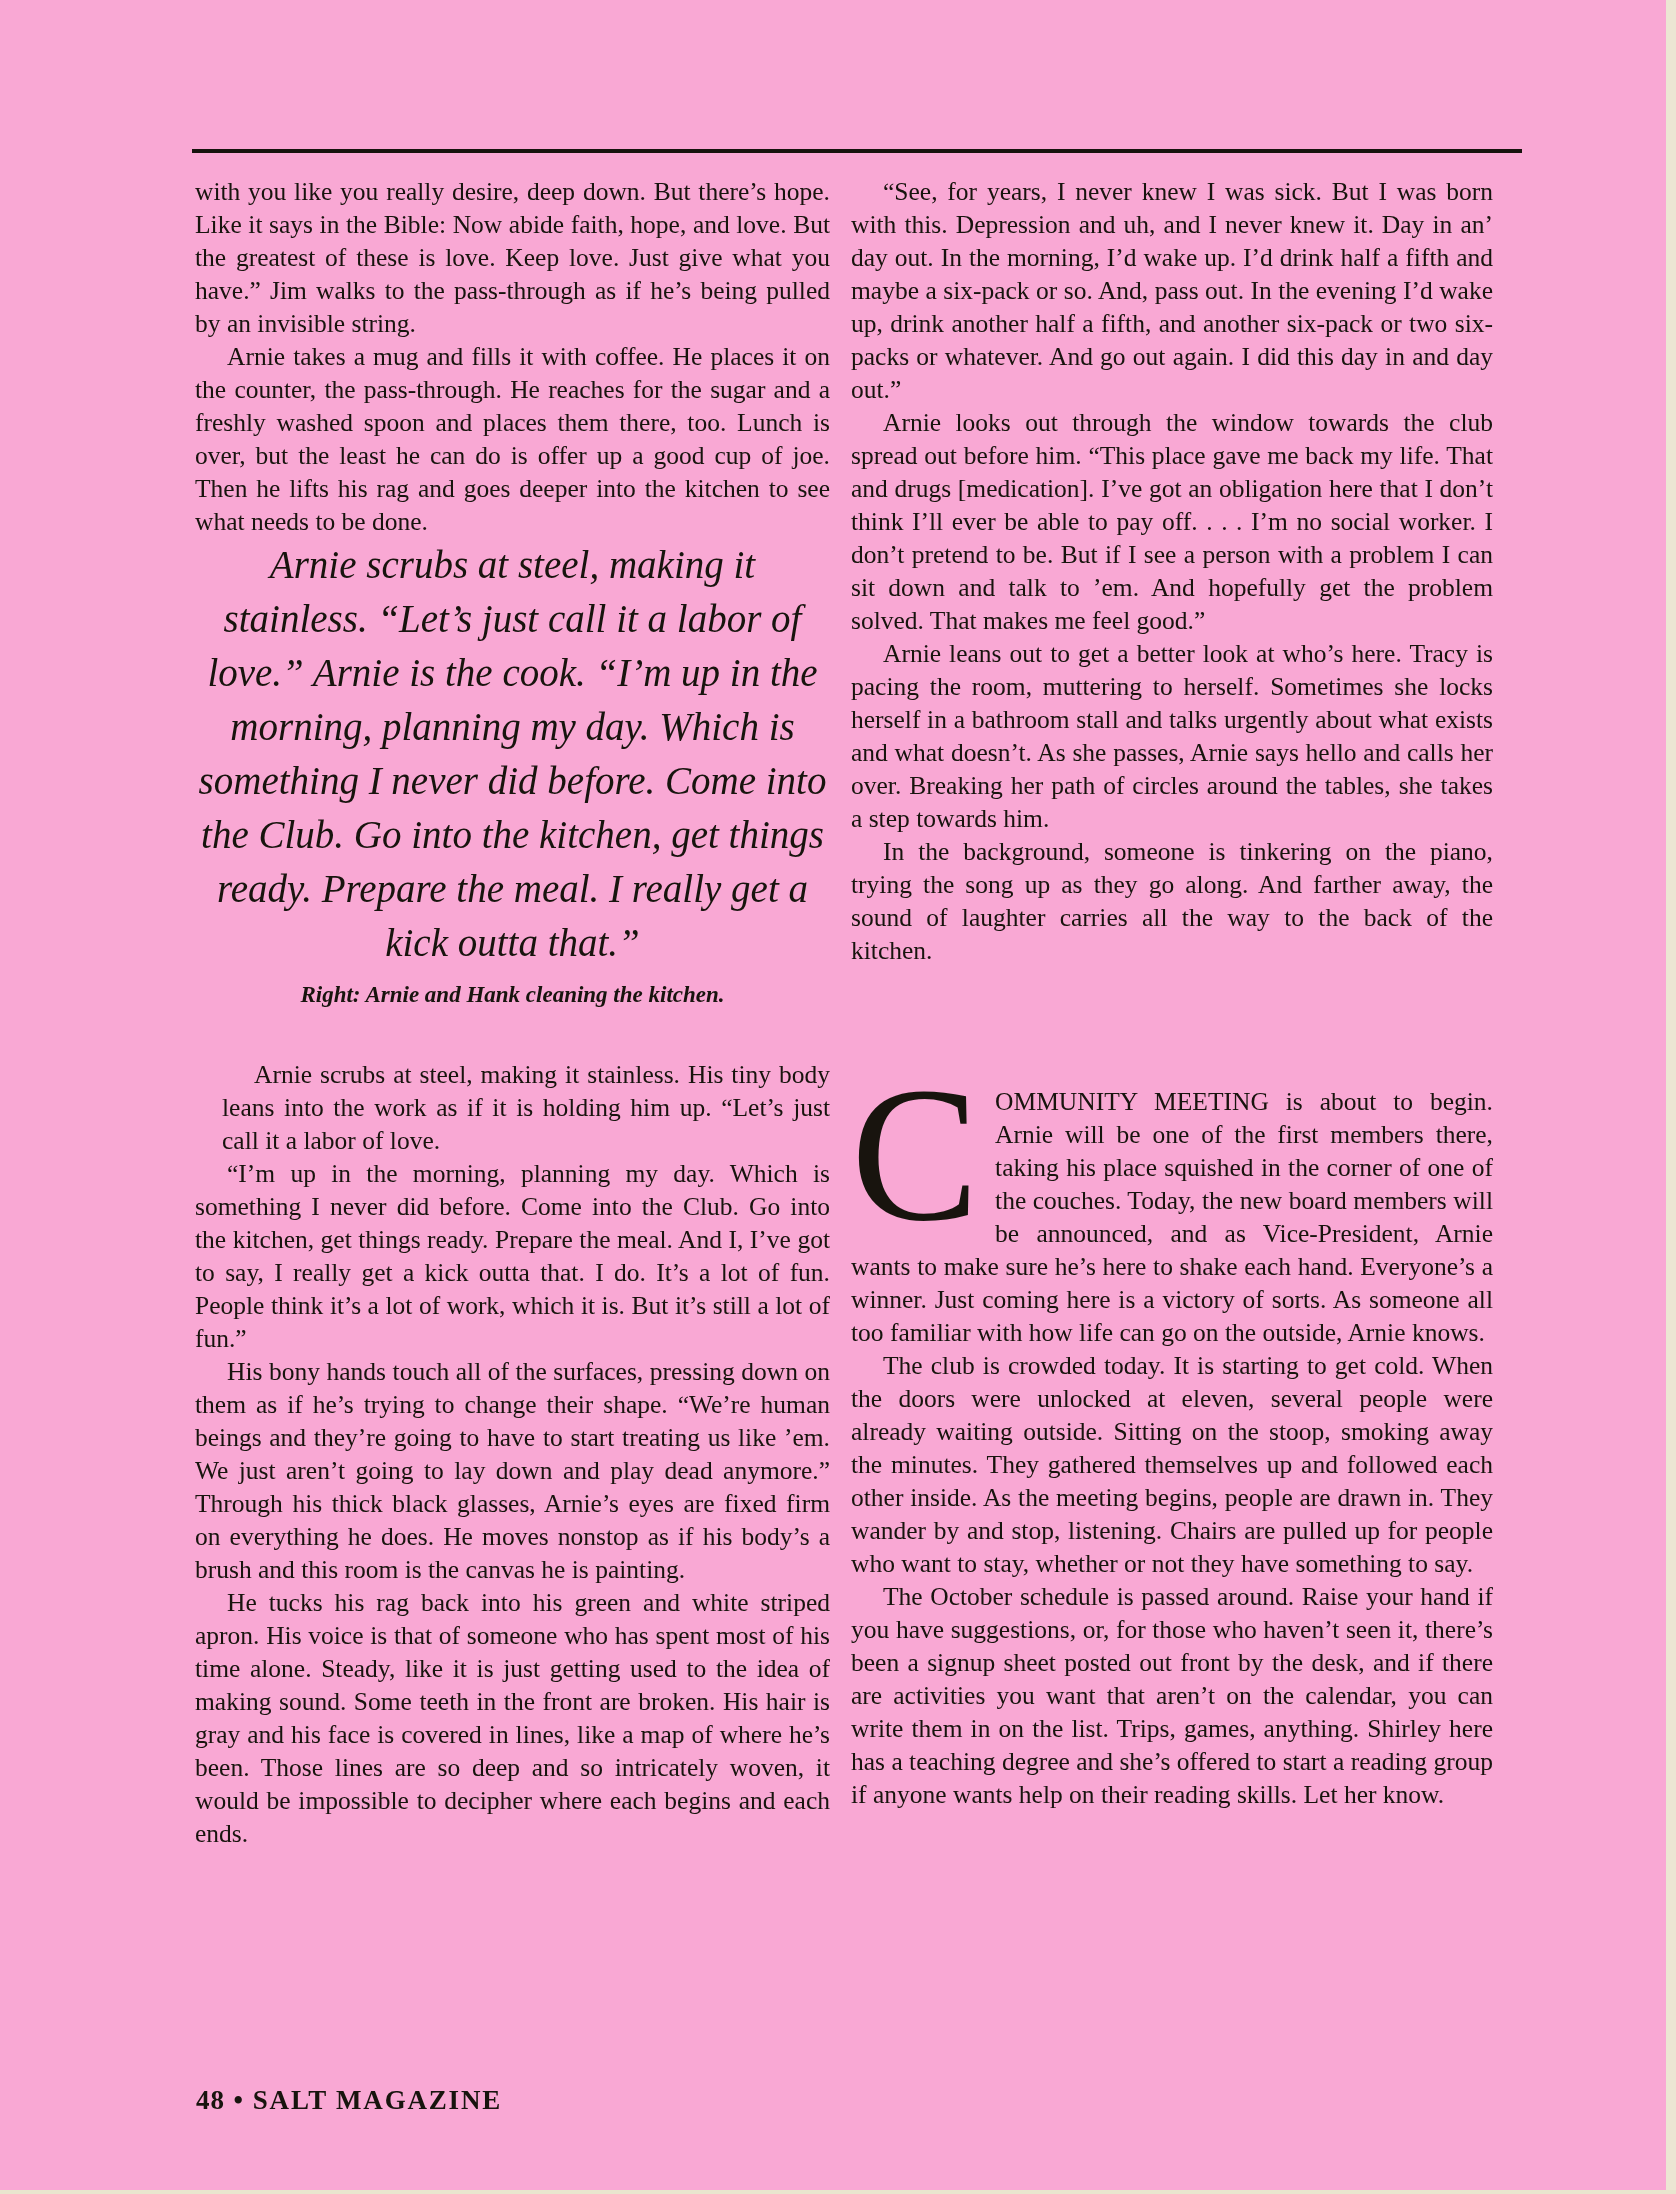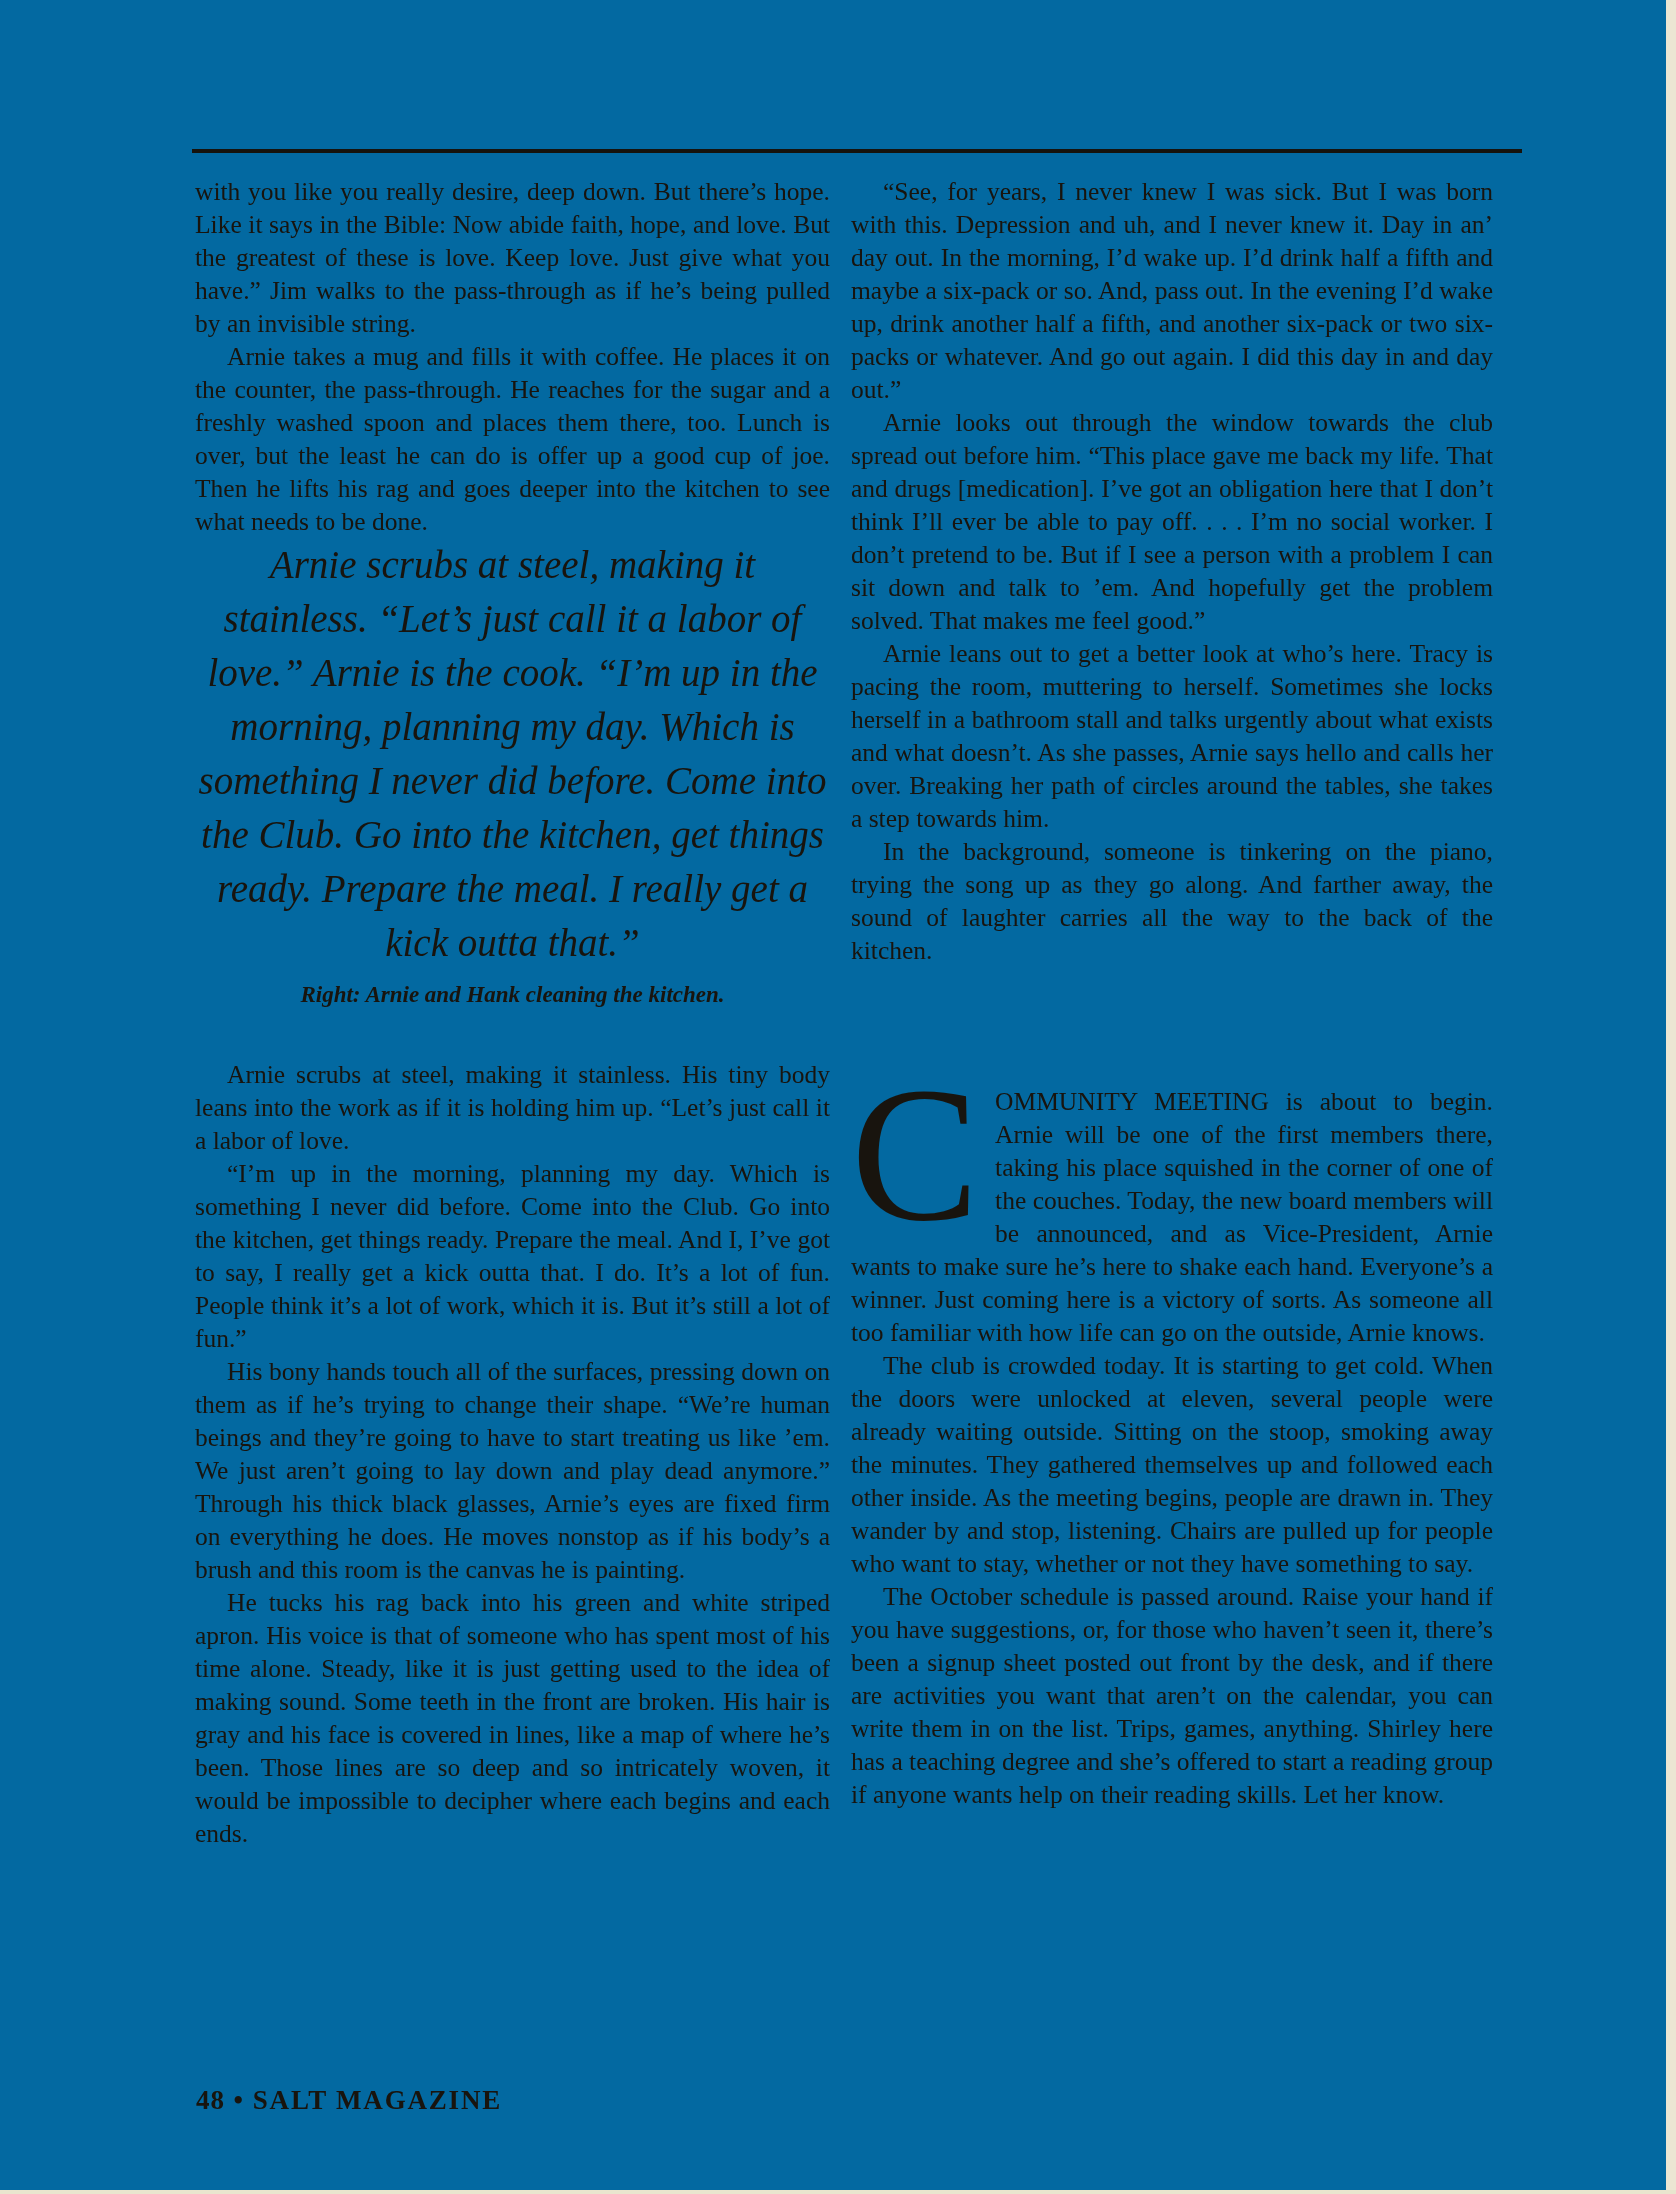--- a/index.html
+++ b/index.html
@@ -11,21 +11,21 @@
     height: 2194px;
     background: #f5f1e6;
     font-family: "Liberation Serif", serif;
     color: #18140e;
     overflow: hidden;
   }
   .page {
     position: relative;
     width: 1677px;
     height: 2194px;
-    background: #0369a1;
+    background: #f9a8d4;
     overflow: hidden;
   }
   .top-rule {
     position: absolute;
     left: 192px;
     top: 149px;
     width: 1330px;
     height: 4px;
     background: #16130d;
   }
@@ -54,21 +54,21 @@
     padding: 0 3.5px;
   }
   .pull-quote-caption {
     margin-top: 11.4px;
     font-size: 23px;
     line-height: 28px;
     font-weight: bold;
     font-style: italic;
     text-align: center;
   }
-  .resume-gap { margin-top: 49px; }
+  .resume-gap { margin-top: 49px; margin-left: 27px; }
 
   .community { margin-top: 118px; }
   .dropcap {
     float: left;
     font-size: 192px;
     line-height: 132px;
     margin: 4.4px 16px 1.8px 0;
   }
 
   .footer {

